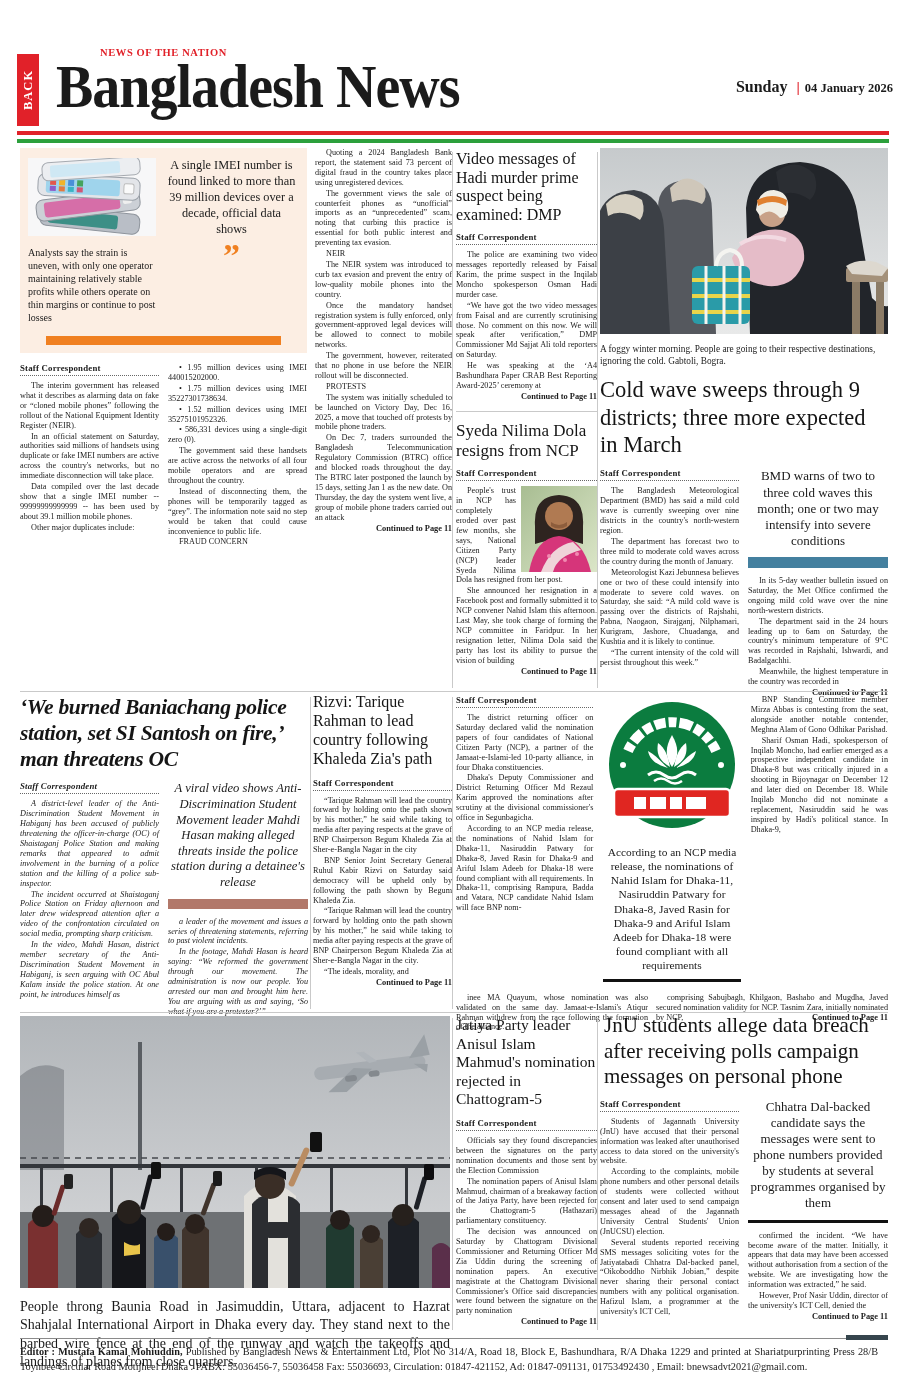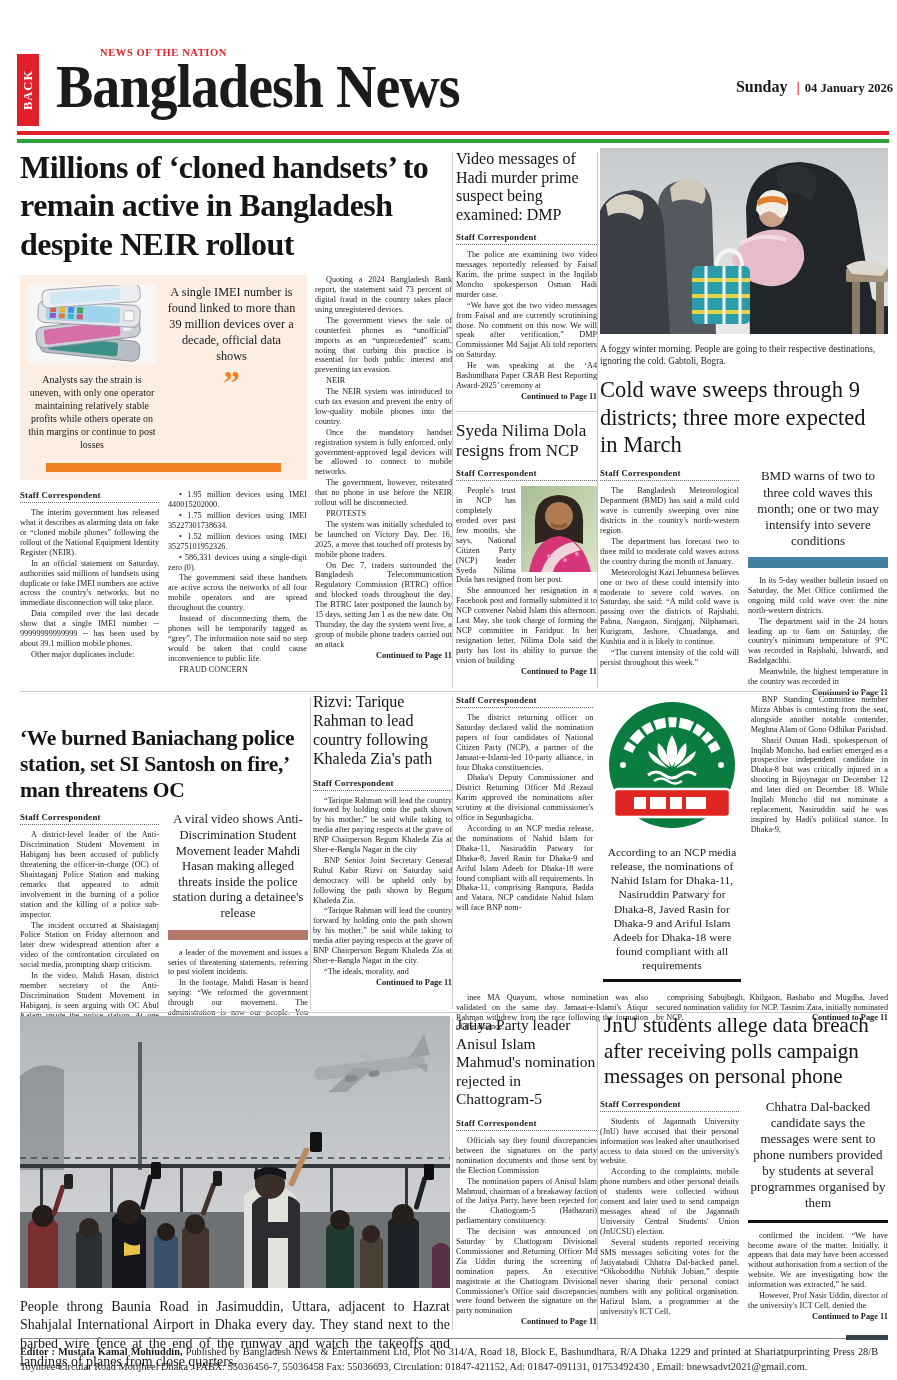--- a/index.html
+++ b/index.html
@@ -28,37 +28,37 @@
   .pq{text-align:center;line-height:1.24;}
   .bar{width:100%;}
   .hl{font-weight:normal;color:#151515;}
   .cols{display:flex;}
   
   #art1{position:absolute;left:20px;top:148px;width:432px;}
   #art1 .hl{font-size:32px;font-weight:bold;line-height:1.2;letter-spacing:-.5px;margin:0 0 12px;}
   .pinkbox{background:#fceee3;padding:10px 8px 8px;margin-bottom:10px;}
   .pinkbox .inner{display:flex;gap:8px;}
   .fig{width:128px;}
-  .figcap{font-size:10px;line-height:1.3;text-align:center;margin-top:6px;}
+  .figcap{font-size:10px;line-height:1.3;text-align:left;margin-top:6px;}
   .qcol{flex:1;text-align:center;padding:0 2px;}
   .qcol .q{font-size:12.3px;line-height:1.3;}
   .qicon{color:#f08021;font-size:34px;line-height:.45;font-weight:bold;margin:10px 0 2px;}
   .orangebar{height:9px;background:#f08021;margin:12px 18px 0;}
   #colB{position:absolute;left:456px;top:150px;width:141px;}
   #colB .hl1{font-size:16px;line-height:1.16;margin:0 0 8px;}
   .artdiv{height:1px;background:#c9c9c9;margin:10px 0 9px;}
   .floatimg{float:right;width:76px;height:86px;margin:0 0 3px 5px;}
   #art3{position:absolute;left:600px;top:148px;width:288px;}
   #art3 .photocap{font-size:9.3px;line-height:1.3;margin:5px 0 9px;}
   #art3 .hl{font-size:22.5px;line-height:1.22;margin:0 0 10px;}
   .tealbar{height:11px;background:#44809f;margin:8px 0;}
   .brownbar{height:10px;background:#b2786a;margin:8px 0;}
   .blackbar2{height:2.5px;background:#111;margin:7px 0;}
   .blackbar3{height:3px;background:#111;margin:8px 0;}
-  #art5{position:absolute;left:20px;top:726px;width:288px;}
+  #art5{position:absolute;left:20px;top:695px;width:288px;font-style:italic;}
   #art5 .hl{font-size:21.5px;font-weight:bold;line-height:1.2;letter-spacing:-.3px;margin:0 0 9px;}
   #art6{position:absolute;left:313px;top:693px;width:139px;}
   #art6 .hl{font-size:16px;line-height:1.18;margin:0 0 9px;}
   #art7{position:absolute;left:456px;top:695px;width:432px;}
   #art7 .hl{font-size:35px;line-height:1.02;letter-spacing:.3px;margin:0 0 7px;}
   #art7 .c2mid{width:138px;text-align:center;}
   #art7 .pq{font-size:11.4px;margin-top:6px;}
   #art7 .bottomrow{display:flex;gap:8px;margin-top:4px;}
   #photoG{position:absolute;left:20px;top:1016px;width:430px;}
   #photoG .photocap{font-size:14px;line-height:1.32;text-align:justify;margin-top:6px;}
@@ -87,21 +87,20 @@
   <div class="backpage">BACK PAGE</div>
   <div class="tagline">NEWS OF THE NATION</div>
   <div class="mast">Bangladesh News</div>
   <div class="dateline">
     <span class="day">Sunday</span><span class="pipe">|</span><span class="date">04 January 2026</span>
   </div>
   <div class="stripe-red"></div>
   <div class="stripe-green"></div>
 
   <div id="art1">
-    <h2 class="hl">Millions of ‘cloned handsets’ to remain active in Bangladesh despite NEIR rollout</h2>
     <div class="cols" style="gap:8px;">
       <div style="width:287px;">
         <div class="pinkbox">
           <div class="inner">
             <div class="fig">
               <svg width="128" height="78" viewBox="0 0 128 78">
                 <rect width="128" height="78" fill="#f7f7f8"></rect>
                 <g transform="rotate(6 64 60)">
                     <rect x="12" y="52" width="100" height="20" rx="7" fill="#b9bec6" stroke="#8e949c"></rect>
                     <rect x="20" y="55" width="70" height="14" rx="3" fill="#3c8f86"></rect>

